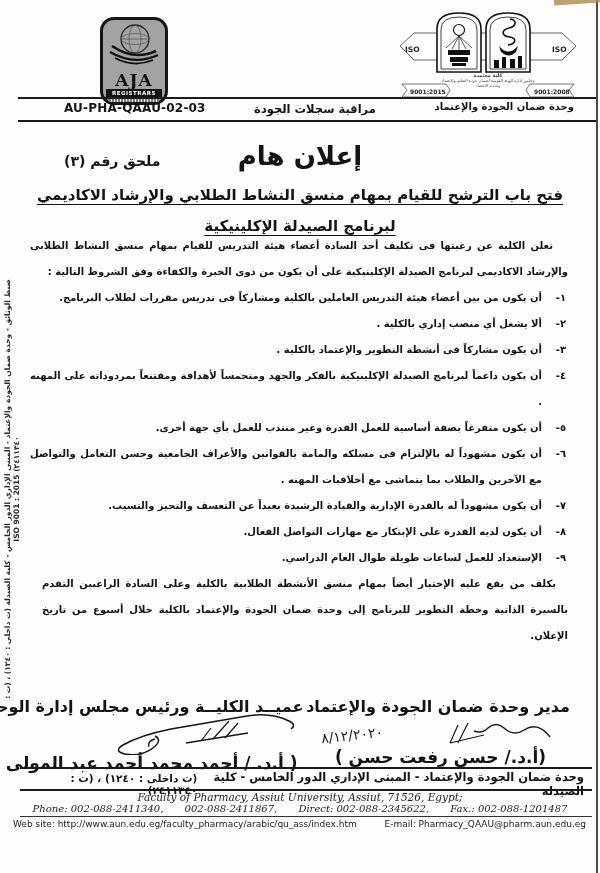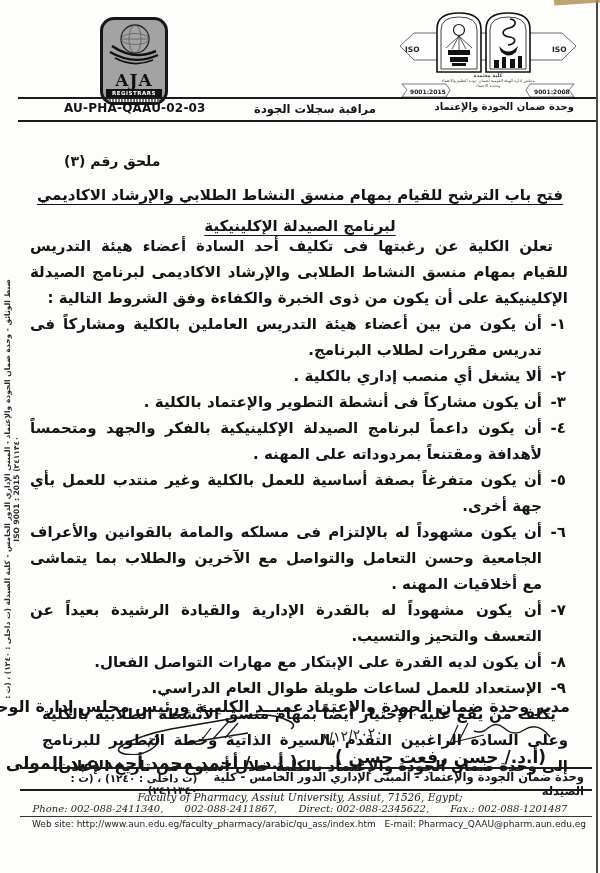--- a/index.html
+++ b/index.html
@@ -35,21 +35,21 @@
   .hdr-center { position:absolute; left:230px; top:102px; width:170px; text-align:center; direction:rtl; font-size:11.5px; font-weight:bold; }
   .hdr-right { position:absolute; right:26px; top:101px; direction:rtl; font-size:10px; font-weight:bold; }
   .annex { position:absolute; left:64px; top:125px; direction:rtl; font-size:14px; font-weight:bold;margin-top:28px; }
 
   
   .title { position:absolute; top:141px; left:0; right:0; text-align:center; direction:rtl;
     font-size:26px; font-weight:bold; }
   .subtitle { position:absolute; top:180px; left:28px; right:28px; text-align:center; direction:rtl;
     font-size:15px; font-weight:bold; line-height:31px; text-decoration:underline; text-underline-offset:4px; }
   .doc-body { position:absolute; top:233px; left:30px; right:32px; direction:rtl;
-    font-size:15px; font-weight:bold; line-height:26px; text-align:justify; }
+    font-size:10px; font-weight:bold; line-height:26px; text-align:justify; }
   .intro { text-indent:15px; }
   .cond { position:relative; padding-right:26px; }
   .cnum { position:absolute; right:2px; top:0; }
   .closing { text-indent:12px;margin-left:12px; }
 
   
   .sigs { position:absolute; top:697px; left:26px; right:30px; direction:rtl; display:flex; justify-content:space-between; }
   .sig-col { position:relative; }
   .sig-r { width:45%; }
   .sig-l { width:51%; }
@@ -70,21 +70,21 @@
     display:flex; justify-content:space-between; align-items:center; }
   .f-ar-main { font-size:11.5px; font-weight:bold; }
   .f-ar-tel { font-size:10.5px; font-weight:bold; }
   .f-rule2 { top:789px; height:1.5px; left:20px; right:8px; }
   .f-en { position:absolute; left:0; right:0; text-align:center; font-family:"DejaVu Serif",serif;
     font-style:italic; color:#222; }
   .f-en1 { top:791px; font-size:10.5px; }
   .f-en2 { top:803px; font-size:10px; }
   .f-en2 span { margin:1px 9px; }
   .f-rule3 { top:816px; height:1px; left:20px; right:8px; background:#333; }
-  .f-web { position:absolute; top:819px; left:32px; right:14px; display:flex; justify-content:space-between;
+  .f-web { position:absolute; top:819px; left:13px; right:14px; display:flex; justify-content:space-between;
     font-size:9px; color:#222; }
 </style>
 </head>
 <body>
 
 <div class="page">
 
   <div class="right-edge"></div>
   <div class="corner-sliver"></div>
 
@@ -155,30 +155,31 @@
     </div>
   </div>
 
   <div class="rule hr-top"></div>
   <div class="doc-code">AU-PHA-QAAU-02-03</div>
   <div class="hdr-center">مراقبة سجلات الجودة</div>
   <div class="hdr-right">وحدة ضمان الجودة والإعتماد</div>
   <div class="rule hr-bot"></div>
   <div class="annex">ملحق رقم (٣)</div>
 
+  <div class="title">إعلان هام</div>
   <div class="subtitle">فتح باب الترشح للقيام بمهام منسق النشاط الطلابي والإرشاد الاكاديمي لبرنامج الصيدلة الإكلينيكية</div>
 
   <div class="doc-body">
     <div class="intro">تعلن الكلية عن رغبتها فى تكليف أحد السادة أعضاء هيئة التدريس للقيام بمهام منسق النشاط الطلابى والإرشاد الاكاديمى لبرنامج الصيدلة الإكلينيكية على أن يكون من ذوى الخبرة والكفاءة وفق الشروط التالية :</div>
     <div>
       <div class="cond"><span class="cnum">١-</span><span>أن يكون من بين أعضاء هيئة التدريس العاملين بالكلية ومشاركاً فى تدريس مقررات لطلاب البرنامج.</span></div>
       <div class="cond"><span class="cnum">٢-</span><span>ألا يشغل أي منصب إداري بالكلية .</span></div>
       <div class="cond"><span class="cnum">٣-</span><span>أن يكون مشاركاً فى أنشطة التطوير والإعتماد بالكلية .</span></div>
       <div class="cond"><span class="cnum">٤-</span><span>أن يكون داعماً لبرنامج الصيدلة الإكلينيكية بالفكر والجهد ومتحمساً لأهدافة ومقتنعاً بمردوداته على المهنه .</span></div>
-      <div class="cond"><span class="cnum">٥-</span><span>أن يكون متفرغاً بصفة أساسية للعمل بالكلية وغير منتدب للعمل بأي جهة أخرى.</span></div>
+      <div class="cond"><span class="cnum">٥-</span><span>أن يكون متفرغاً بصفة أساسية للعمل القدرة وغير منتدب للعمل بأي جهة أخرى.</span></div>
       <div class="cond"><span class="cnum">٦-</span><span>أن يكون مشهوداً له بالإلتزام فى مسلكه والمامة بالقوانين والأعراف الجامعية وحسن التعامل والتواصل مع الآخرين والطلاب بما يتماشى مع أخلاقيات المهنه .</span></div>
       <div class="cond"><span class="cnum">٧-</span><span>أن يكون مشهوداً له بالقدرة الإدارية والقيادة الرشيدة بعيداً عن التعسف والتحيز والتسيب.</span></div>
       <div class="cond"><span class="cnum">٨-</span><span>أن يكون لديه القدرة على الإبتكار مع مهارات التواصل الفعال.</span></div>
       <div class="cond"><span class="cnum">٩-</span><span>الإستعداد للعمل لساعات طويلة طوال العام الدراسي.</span></div>
     </div>
     <div class="closing">يكلف من يقع عليه الإختيار أيضاً بمهام منسق الأنشطة الطلابية بالكلية وعلى السادة الراغبين التقدم بالسيرة الذاتية وخطة التطوير للبرنامج إلى وحدة ضمان الجودة والإعتماد بالكلية خلال أسبوع من تاريخ الإعلان.</div>
   </div>
 
   <div class="sigs">
     <div class="sig-col sig-r">

